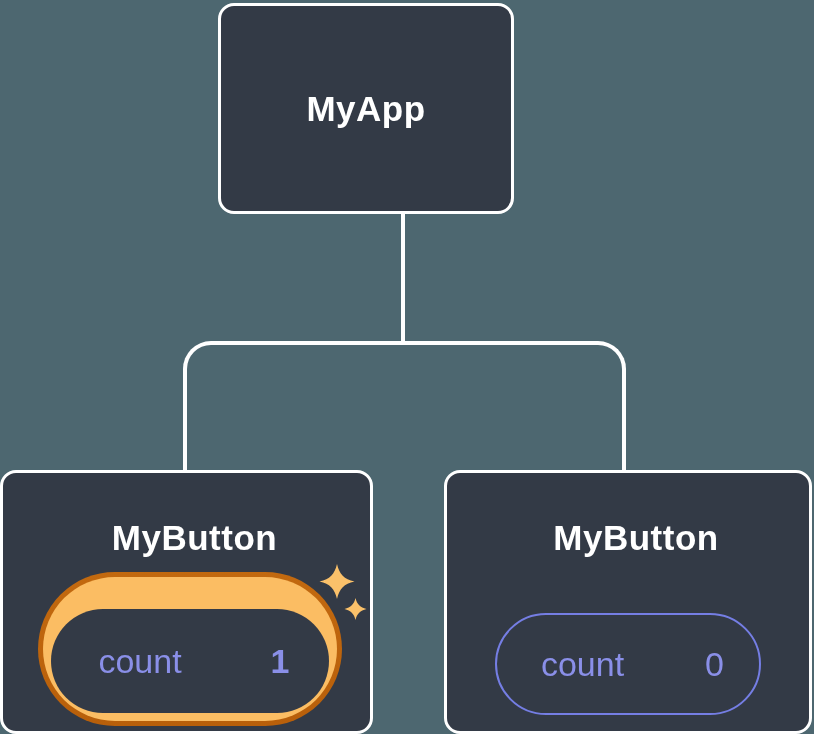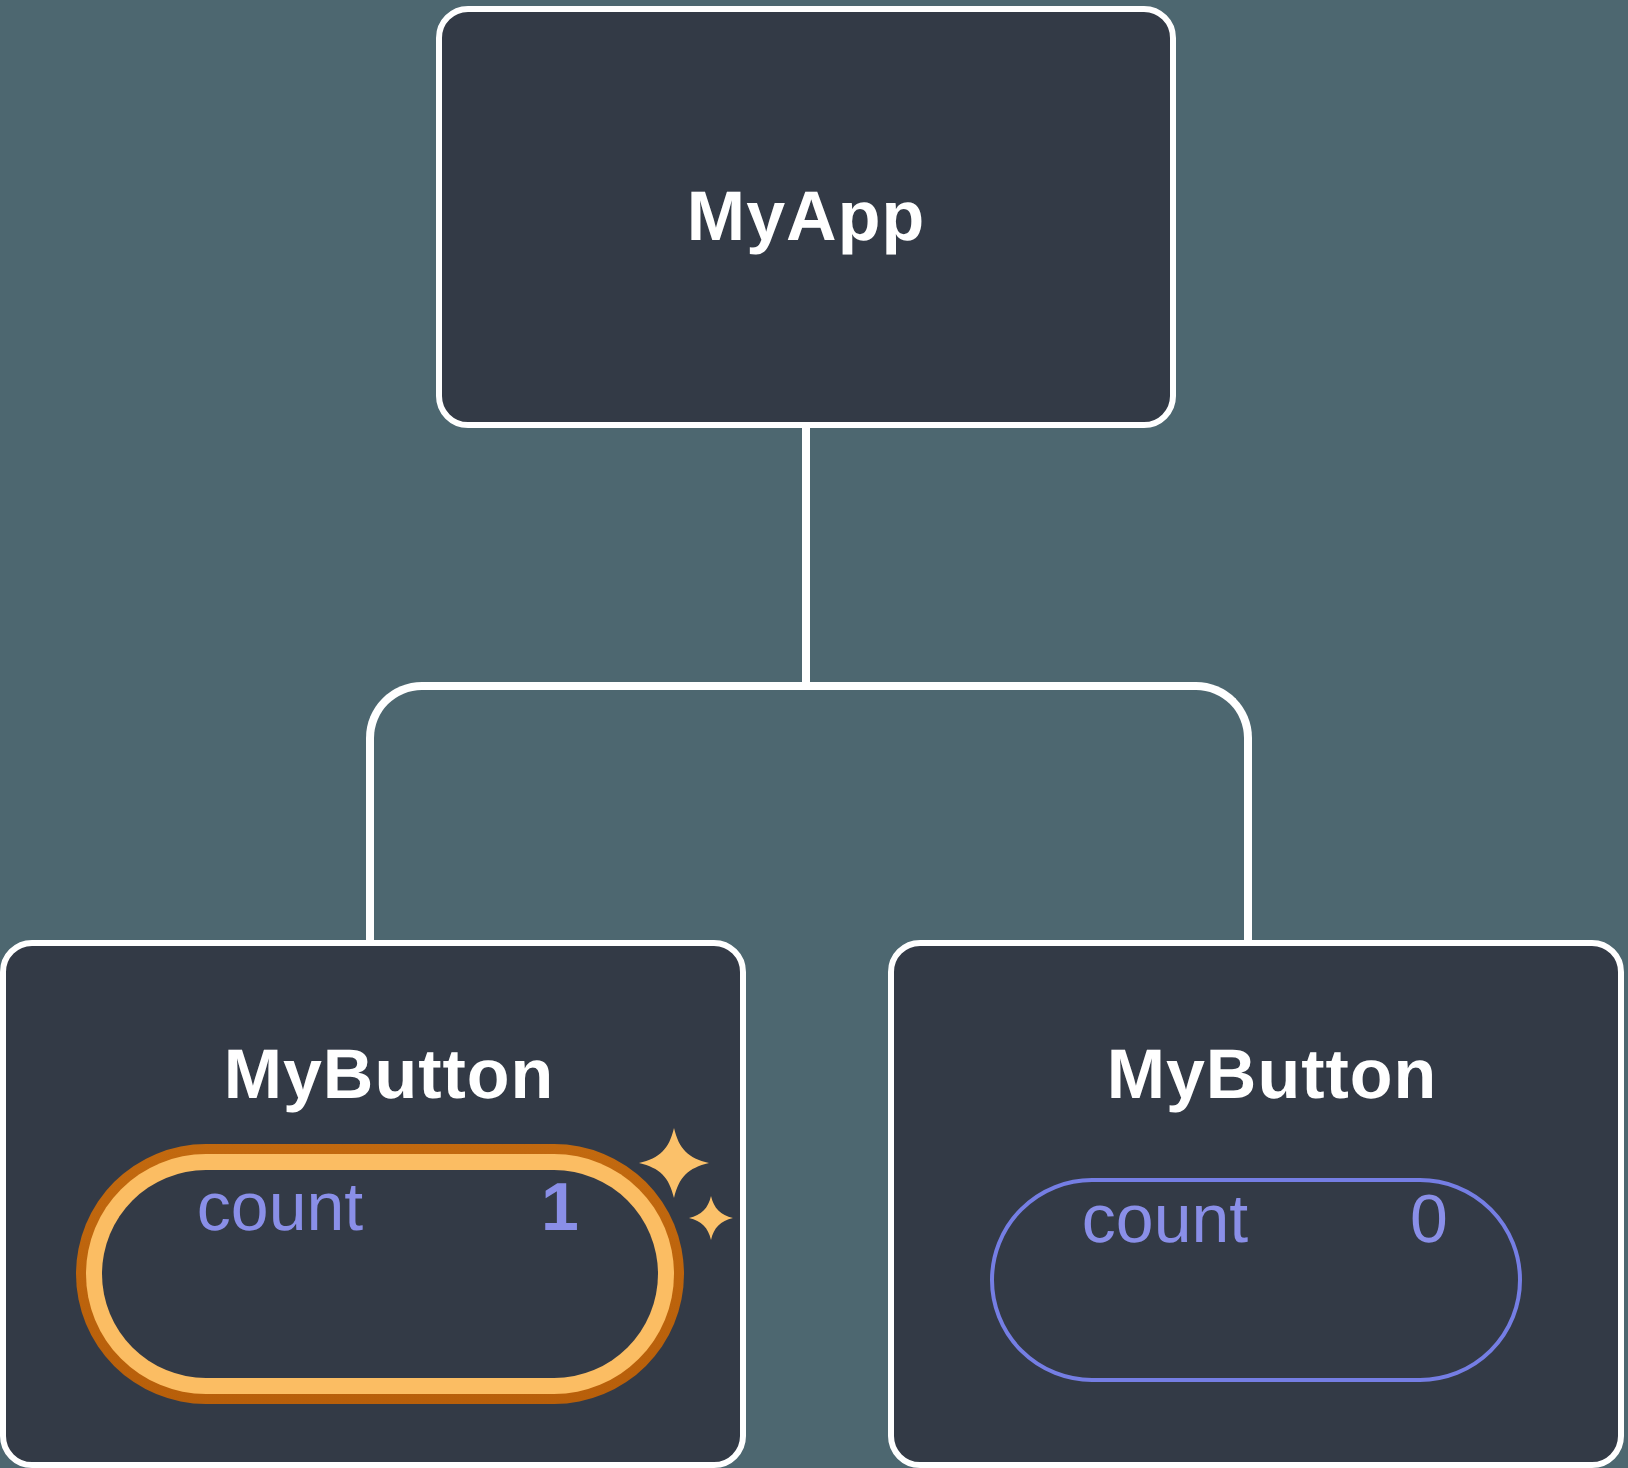--- a/index.html
+++ b/index.html
@@ -13,21 +13,21 @@
   }
 
   
   .node {
     position: absolute;
     background: var(--node-fill, #333a46);
     border: 3px solid var(--node-border, #ffffff);
     border-radius: 16px;
     box-sizing: border-box;
   }
-  .node-root  { left: 218px; top: 3px;   width: 370px; height: 211px;
+  .node-root  { left: 218px; top: 3px;   width: 296px; height: 211px;
                 display: flex; align-items: center; justify-content: center; }
   .node-left  { left: 0px;   top: 470px; width: 373px; height: 264px; }
   .node-right { left: 444px; top: 470px; width: 368px; height: 264px; }
 
   .node-label {
     color: #ffffff;
     font-size: 35px;
     font-weight: 700;
     letter-spacing: 0.5px;
     text-align: center;
@@ -64,24 +64,25 @@
     padding: 5px;
     background: linear-gradient(180deg, var(--highlight-outer, #c2690f) 0%, #b85f0a 100%);
   }
   .state-ring-inner {
     border-radius: 999px;
     padding: 8px;
     background: var(--highlight-inner, #fbbd63);
   }
   .state-pill {
     display: flex;
-    align-items: flex-start;
+    align-items: center;
     border-radius: 999px;
     box-sizing: border-box;
     overflow: hidden;
+    margin-top: 24px;
   }
   .pill-filled {
     width: 278px; height: 104px;
     background: var(--node-fill, #333a46);
   }
   .pill-outline {
     position: absolute;
     left: 48px; top: 116px;
     width: 266px; height: 102px;
     border: 2px solid var(--state-border, #757ee4);

